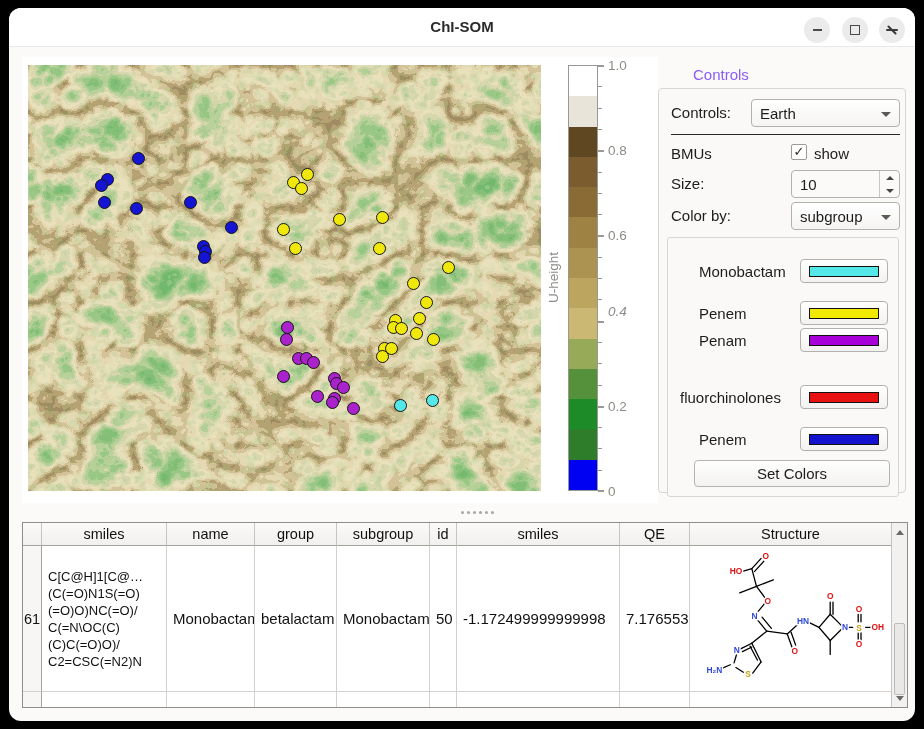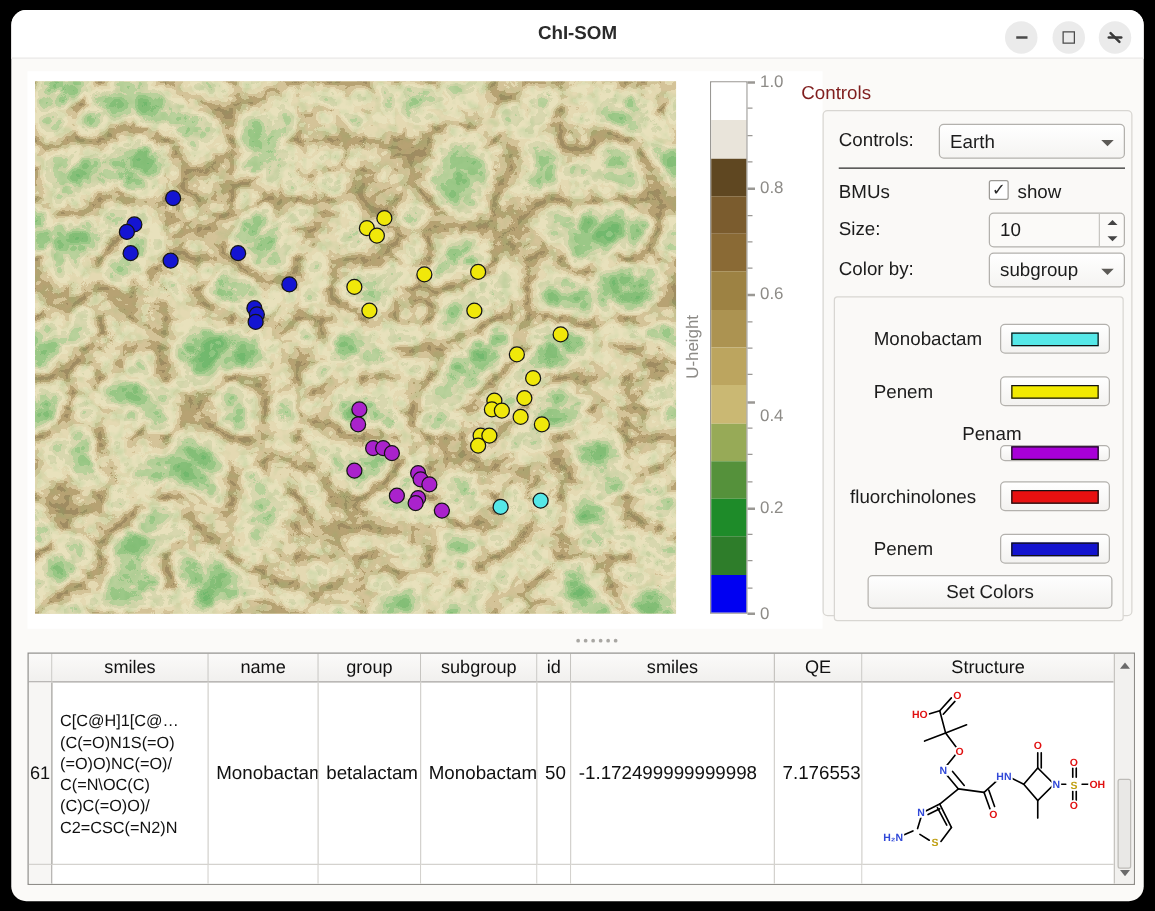--- a/index.html
+++ b/index.html
@@ -33,21 +33,21 @@
     box-sizing:border-box;display:flex;flex-direction:column;background:#fff;}
   .band{flex:1;}
   .cbticks{position:absolute;left:30px;top:0;width:56px;height:426px;}
   .tick{position:absolute;left:0;width:4px;height:1px;background:#9a9894;}
   .tick.major{width:6px;height:2px;}
   .ticklabel{position:absolute;left:10px;transform:translateY(-50%);font-size:13.5px;color:#8d8b87;}
   .ulabel{position:absolute;left:-22px;top:0;height:426px;display:flex;align-items:center;}
   .ulabel span{writing-mode:vertical-rl;transform:rotate(180deg);font-size:13.5px;color:#8d8b87;}
 
   
-  .ctl-title{position:absolute;left:632px;top:58px;font-size:15px;color:#7f1d1d;}
+  .ctl-title{position:absolute;left:684px;top:58px;font-size:15px;color:#8b5cf6;}
   .groupbox{position:absolute;left:649px;top:80px;width:248px;height:405px;background:#faf9f7;
     border:1px solid #d8d6d2;border-radius:4px;box-sizing:border-box;}
   .row{position:absolute;left:0;width:100%;}
   .lbl{font-size:15px;color:#1c1c1c;}
   .combo{position:absolute;height:28px;background:linear-gradient(#ffffff,#f5f4f2);
     border:1px solid #b3b1ad;border-radius:4px;box-sizing:border-box;display:flex;align-items:center;
     padding:0 24px 0 8px;font-size:15px;color:#1c1c1c;cursor:default;}
   .caret{position:absolute;right:8px;top:12px;width:0;height:0;border-left:5px solid transparent;
     border-right:5px solid transparent;border-top:5px solid #5c5a56;}
   .sep{position:absolute;left:12px;right:5px;height:1px;background:#2a2a2a;}
@@ -188,21 +188,21 @@
             <div class="tick" style="top: 298.2px;"></div>
             <div class="tick" style="top: 319.5px;"></div>
             <div class="tick major" style="top: 340.8px;"></div>
             <div class="tick" style="top: 362.1px;"></div>
             <div class="tick" style="top: 383.4px;"></div>
             <div class="tick" style="top: 404.7px;"></div>
             <div class="tick major" style="top: 425px;"></div>
             <div class="ticklabel" style="top: 0px;">1.0</div>
             <div class="ticklabel" style="top: 85.2px;">0.8</div>
             <div class="ticklabel" style="top: 170.4px;">0.6</div>
-            <div class="ticklabel" style="top: 267px;">0.4</div>
+            <div class="ticklabel" style="top: 246px; font-style: italic;">0.4</div>
             <div class="ticklabel" style="top: 340.8px;">0.2</div>
             <div class="ticklabel" style="top: 426px;">0</div>
           </div>
     </div>
   </div>
 
   <div class="ctl-title">Controls</div>
   <div class="groupbox">
 
     <div class="row" style="top:10px;height:28px;">
@@ -252,21 +252,21 @@
         <button class="lswatch">
           <span class="lcolor" style="background: rgb(85, 232, 232);"></span>
             </button>
       </div>
       <div class="lrow" style="top:61px;">
         <span class="llabel">Penem</span>
         <button class="lswatch">
           <span class="lcolor" style="background: rgb(242, 234, 0);"></span>
             </button>
       </div>
-      <div class="lrow" style="top:101px;flex-direction:column;">
+      <div class="lrow" style="top:88px;">
         <span class="llabel">Penam</span>
         <button class="lswatch">
           <span class="lcolor" style="background: rgb(168, 0, 216);"></span>
             </button>
       </div>
       <div class="lrow long" style="top:145px;">
         <span class="llabel">fluorchinolones</span>
         <button class="lswatch">
           <span class="lcolor" style="background: rgb(232, 16, 16);"></span>
             </button>

